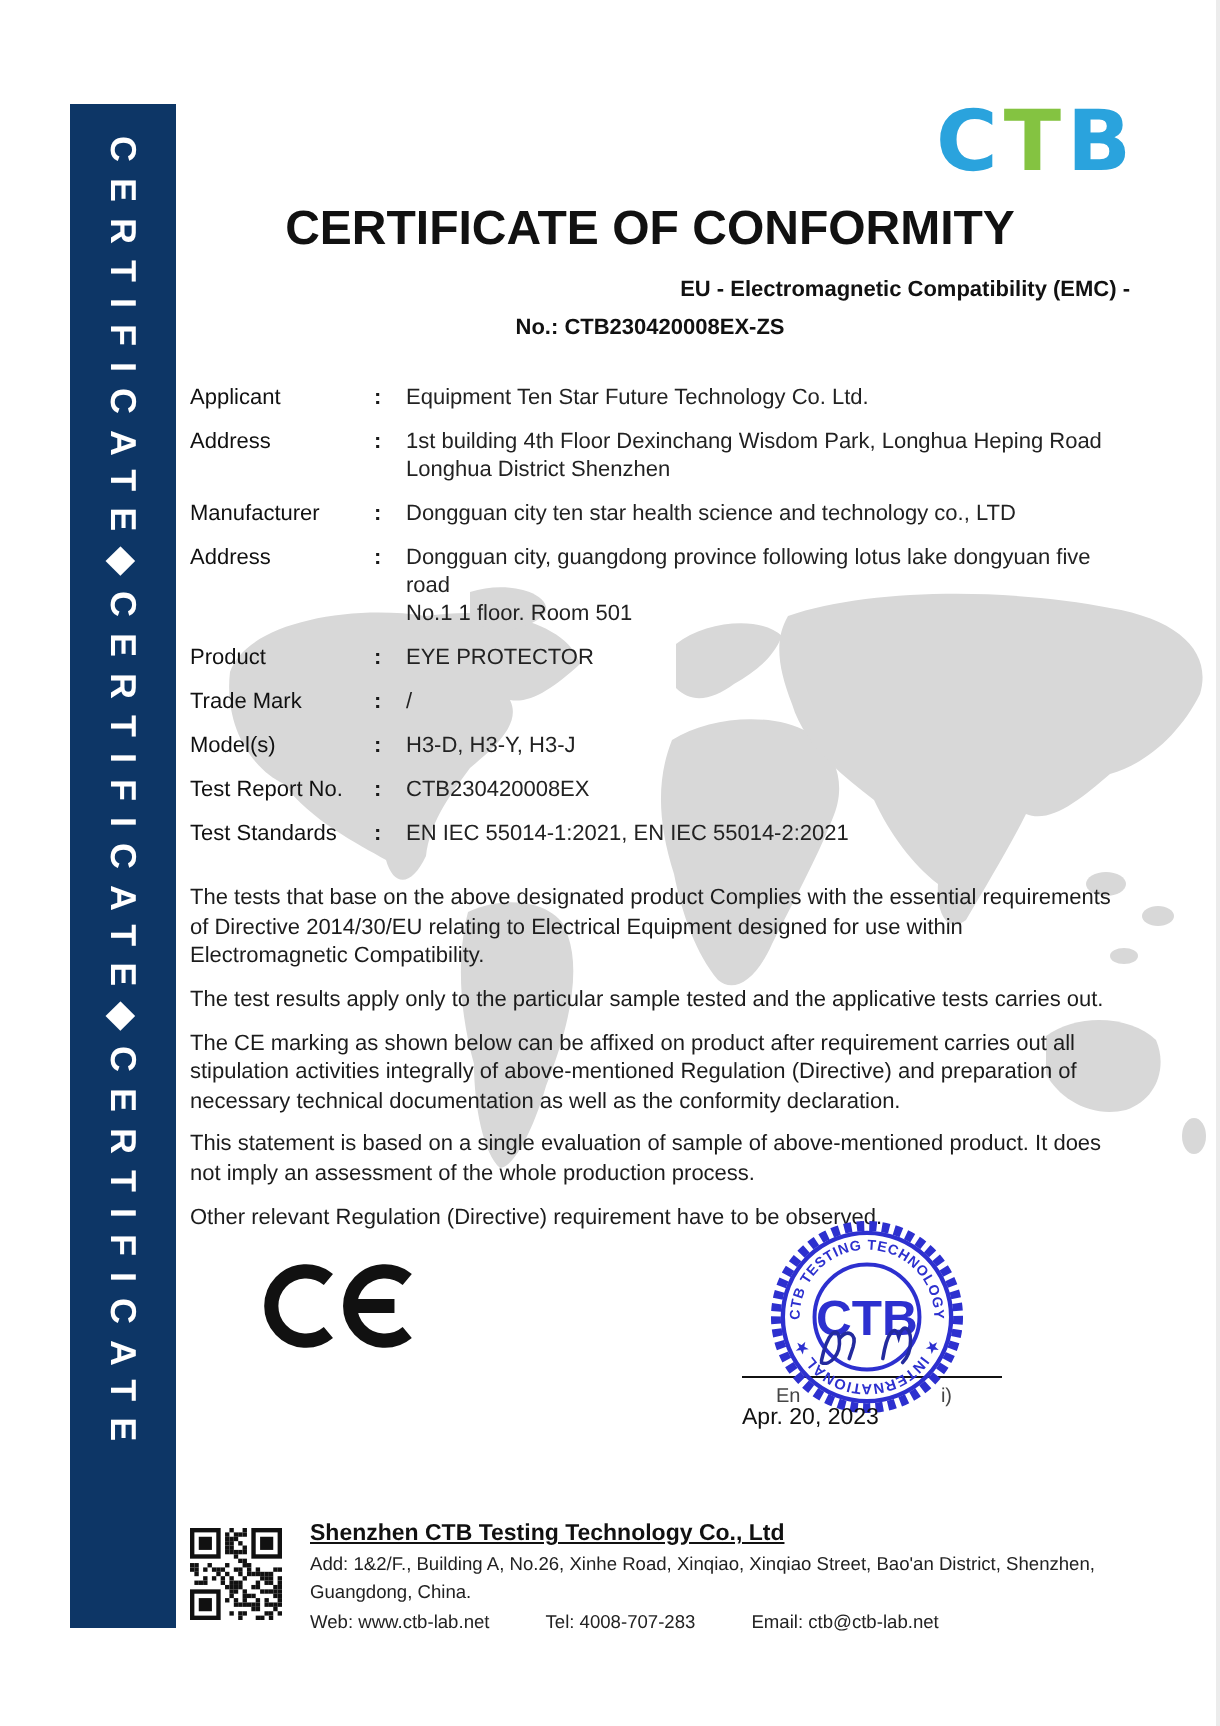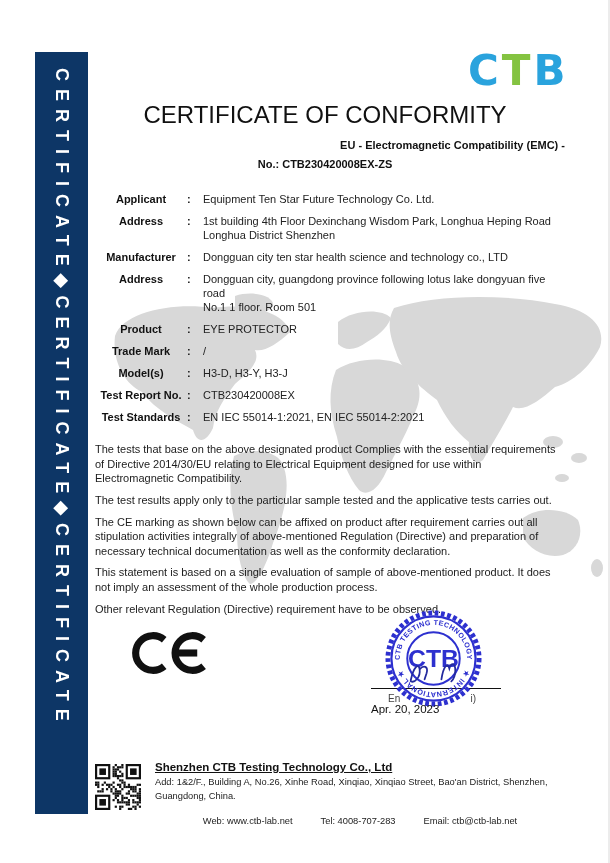--- a/index.html
+++ b/index.html
@@ -26,36 +26,36 @@
   .logo {
     position:absolute; left:468px; top:50px; z-index:3;
     font-family:"DejaVu Sans", sans-serif; font-weight:bold;
     font-size:42px; letter-spacing:3px; line-height:1;
   }
   .logo .blue  { color:#2aa3dd; }
   .logo .green { color:#84c341; }
   
   .title {
     position:absolute; left:85px; top:101px; width:480px; z-index:3;
-    text-align:center; font-weight:normal; font-size:24px; color:#111;
+    text-align:center; font-weight:bold; font-size:24px; color:#111;
   }
   .subtitle {
     position:absolute; left:85px; top:139px; width:480px; z-index:3;
     text-align:right; font-weight:bold; font-size:11px; color:#111;
   }
   .cert-no {
     position:absolute; left:85px; top:158px; width:480px; z-index:3;
     text-align:center; font-weight:bold; font-size:11px; color:#111;
   }
   
   .worldmap { position:absolute; left:85px; top:292px; z-index:0; }
   
   .info { position:absolute; left:95px; top:192px; width:468px; z-index:3; }
   .row { display:flex; align-items:flex-start; font-size:11px; line-height:14px; margin-bottom:8px; }
-  .row .lbl   { width:92px; font-weight:bold; color:#111;text-align:center; }
+  .row .lbl   { width:92px; font-weight:normal; color:#111; }
   .row .colon { width:16px; font-weight:bold; }
   .row .val   { flex:1; white-space:pre-line; color:#222; }
   
   .statements { position:absolute; left:95px; top:442px; width:467px; z-index:3;
     font-size:11px; line-height:1.33; color:#1c1c1c; }
   .statements p { margin-bottom:7px; }
   
   .ce { position:absolute; left:131px; top:625px; z-index:3; }
   
   .sig-line { position:absolute; left:371px; top:688px; width:130px;
@@ -63,21 +63,21 @@
   .signer { position:absolute; left:388px; top:693px; width:88px; z-index:1;
     display:flex; justify-content:space-between; font-size:10px; color:#444; }
   .stamp { position:absolute; left:384px; top:609px; z-index:3; }
   .stamp-date { position:absolute; left:371px; top:703px; width:130px; z-index:4;
     text-align:left; font-size:11.5px; color:#111; }
   
   .footer-qr { position:absolute; left:95px; top:762px; z-index:3; }
   .footer-text { position:absolute; left:155px; top:761px; width:410px; z-index:3; }
   .company { font-weight:bold; font-size:11.5px; color:#111; margin-bottom:3px;text-decoration:underline; }
   .addr { font-size:9.3px; line-height:1.5; color:#222; }
-  .contact { display:flex; gap:28px; font-size:9.3px; color:#222; margin-top:12px;justify-content:center; }
+  .contact { display:flex; gap:28px; font-size:9.3px; color:#222; margin-top:2px; }
 </style>
 </head>
 <body>
 
 <div class="page">
 
   <svg class="worldmap" width="525" height="312" viewBox="0 0 525 312">
     <g fill="#d8d8d8">
       <path d="M30,44 C38,20 88,10 128,16 C168,10 200,22 205,40 C192,52 180,60 170,58 C176,70 162,82 150,92 C138,108 130,120 128,136 C121,151 112,152 108,138 C94,130 70,118 57,100 C40,92 27,70 30,44 Z"></path>
       <path d="M150,4 C168,-2 190,4 188,14 C180,24 160,26 150,18 Z"></path>

